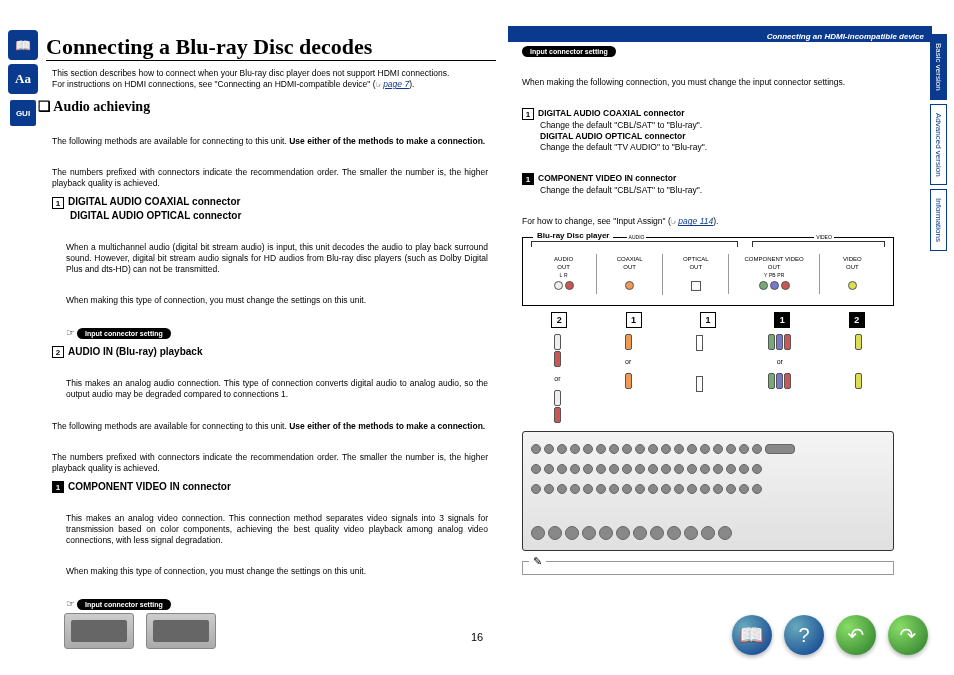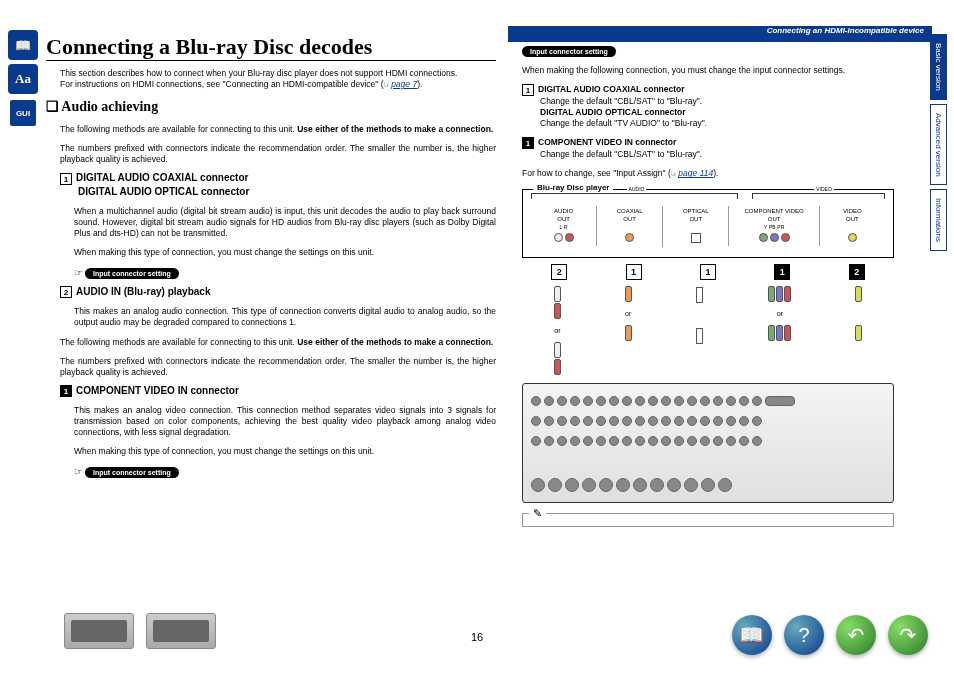--- a/index.html
+++ b/index.html
@@ -1,33 +1,33 @@
 <!DOCTYPE html>
 <html><head>
 <meta charset="utf-8">
 <style>
   * { box-sizing: border-box; margin: 0; padding: 0; }
   body { font-family: Arial, Helvetica, sans-serif; background: #fff; width: 954px; height: 675px; position: relative; color: #000; }
   .page { position: absolute; inset: 0; }
-  .top-bar { position: absolute; top: 26px; left: 508px; right: 22px; height: 16px; background: #0a3a8e; color: #fff; font-size: 8px; font-style: italic; font-weight: bold; text-align: right; padding: 0 8px; }
+  .top-bar { position: absolute; top: 26px; left: 508px; right: 22px; height: 16px; background: #0a3a8e; color: #fff; font-size: 8px; font-style: italic; font-weight: bold; text-align: right; padding: 6px 8px; }
   .title { position: absolute; top: 34px; left: 46px; font-family: "Times New Roman", serif; font-size: 22px; font-weight: bold; }
   .title-rule { position: absolute; top: 60px; left: 46px; width: 450px; border-top: 1px solid #000; }
   .left-icons { position: absolute; top: 30px; left: 8px; width: 32px; }
   .left-icon { width: 30px; height: 30px; background: #0a3a8e; border-radius: 4px; margin-bottom: 4px; display:flex; align-items:center; justify-content:center; color:#fff; font-size:13px; }
-  .col-left { position: absolute; top: 64px; left: 46px; width: 450px; font-size: 8.5px; line-height: 1.3; }
+  .col-left { position: absolute; top: 64px; left: 38px; width: 450px; font-size: 8.5px; line-height: 1.3; }
   .col-right { position: absolute; top: 46px; left: 508px; width: 400px; font-size: 8.5px; line-height: 1.3; }
   .side-tabs { position: absolute; top: 34px; right: 4px; width: 20px; }
   .tab { writing-mode: vertical-rl; font-size: 8px; padding: 8px 3px; border: 1px solid #0a3a8e; margin-bottom: 4px; text-align: center; }
   .tab.active { background: #0a3a8e; color: #fff; }
   .tab.inactive { color: #0a3a8e; background: #fff; }
   .h2 { font-family: "Times New Roman", serif; font-size: 14px; font-weight: bold; margin: 8px 0 2px; }
   .h3 { font-size: 10px; font-weight: bold; margin: 6px 0 2px 14px; }
   .num-sq { display:inline-block; width:12px; height:12px; border:1px solid #000; text-align:center; line-height:11px; font-size:8px; font-weight:bold; margin-right:4px; vertical-align:middle; }
   .num-sq.black { background:#000; color:#fff; }
-  .para { margin: 8px 0 4px 14px; text-align: justify; }
+  .para { margin: 20px 0 4px 14px; text-align: justify; }
   .para.indent { margin-left: 28px; }
   .pill { display:inline-block; background:#000; color:#fff; border-radius:8px; font-size:7px; padding:1px 8px; font-weight:bold; }
   .pill-hand { font-size:10px; margin-right:2px; }
   .link { color: #0a3a8e; text-decoration: underline; font-style: italic; }
   .intro { margin: 4px 0 4px 14px; text-align: justify; }
   .diagram-box { border:1.5px solid #000; margin: 10px 14px 4px; padding: 6px 8px 10px; position:relative; font-size:6px; text-align:center; }
   .diagram-title { position:absolute; top:-7px; left:10px; background:#fff; padding:0 4px; font-size:8px; font-weight:bold; }
   .conn-row { display:flex; justify-content:space-around; align-items:flex-start; }
   .conn-cell { flex:1; border-left:1px solid #999; padding:2px 2px 0; }
   .conn-cell:first-child { border-left:none; }

